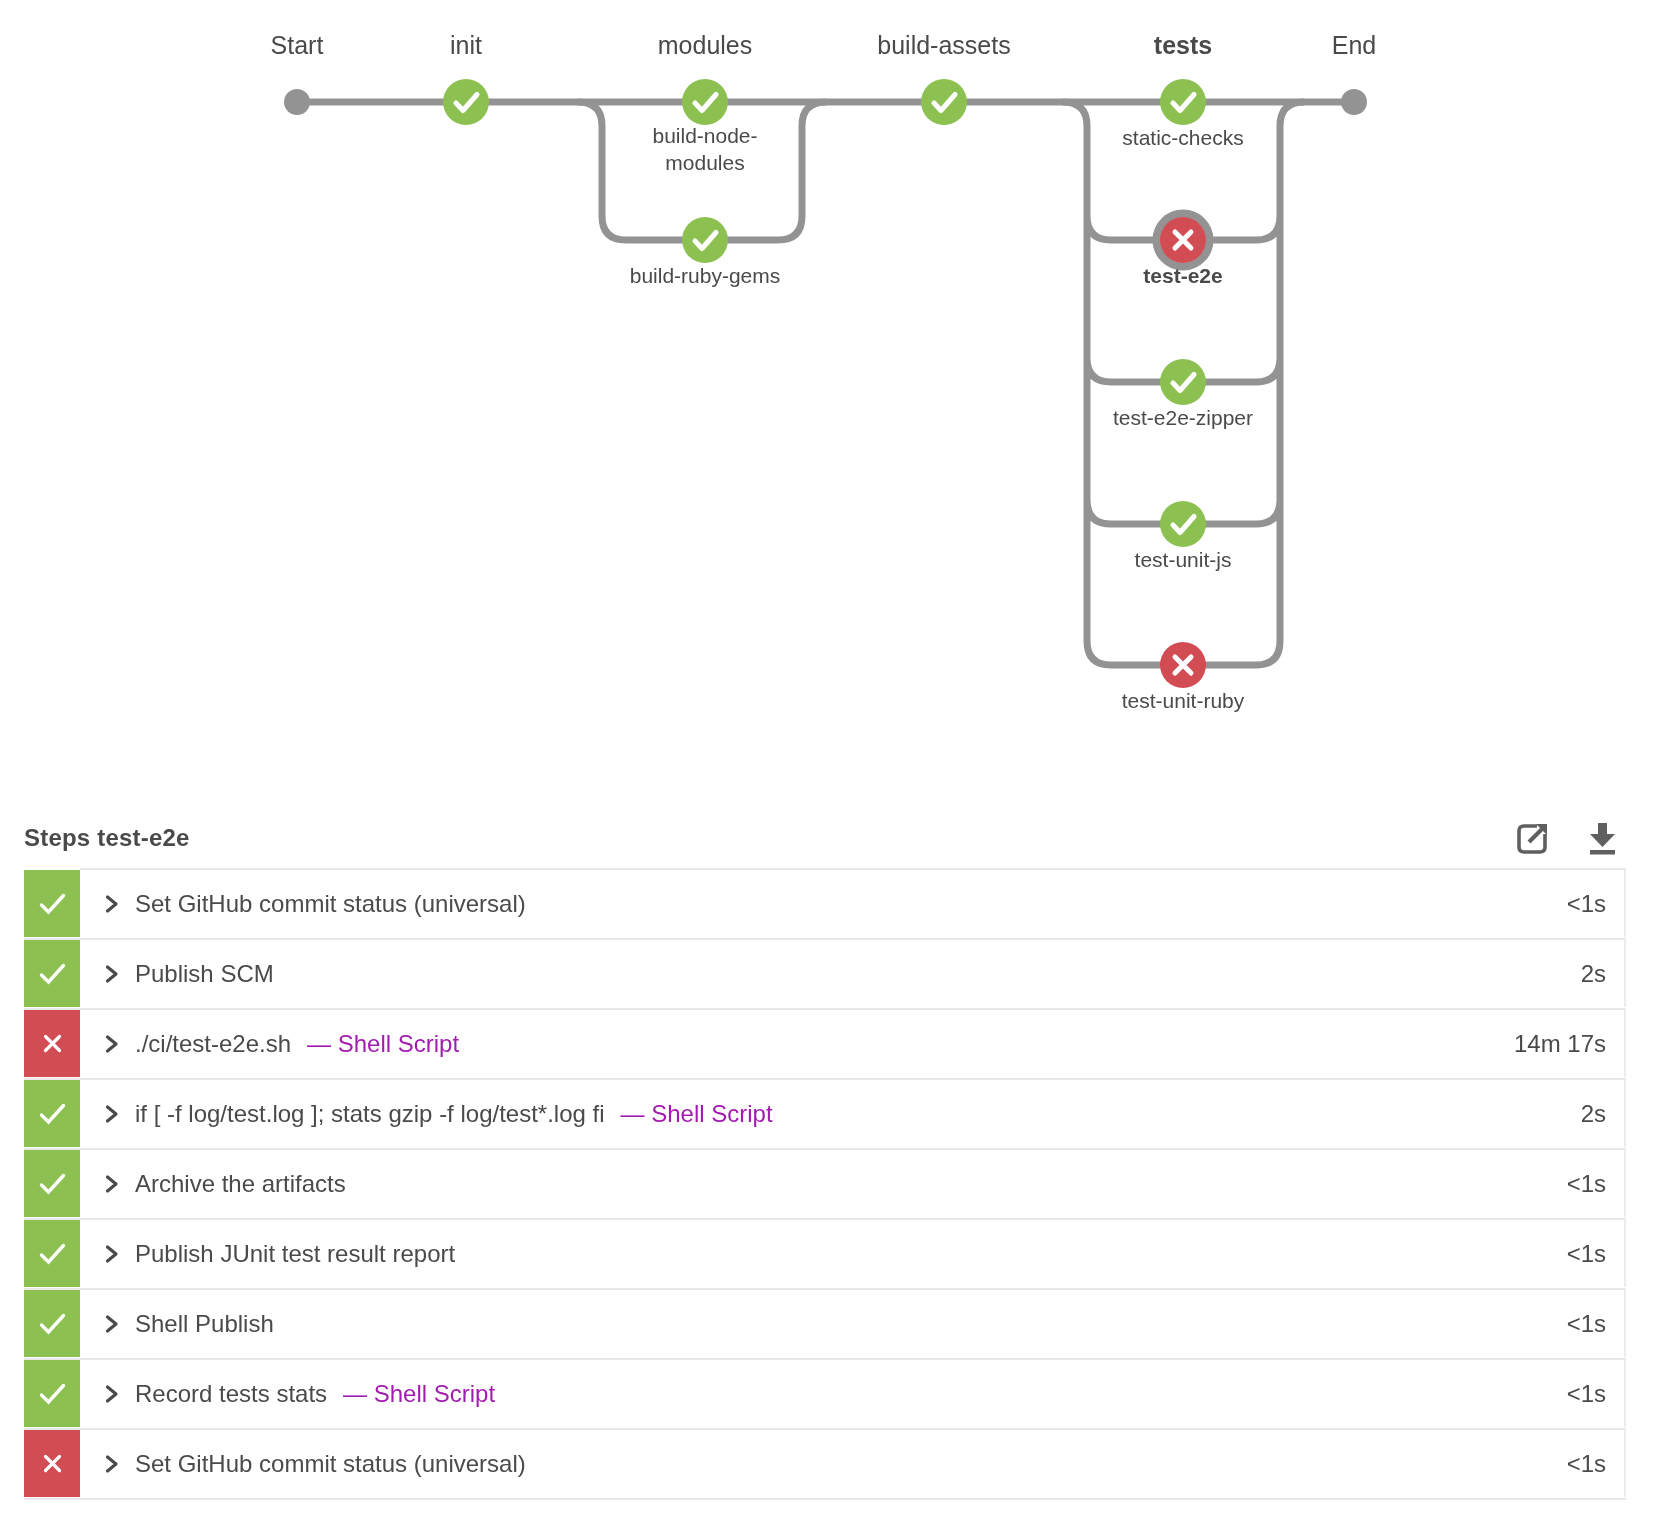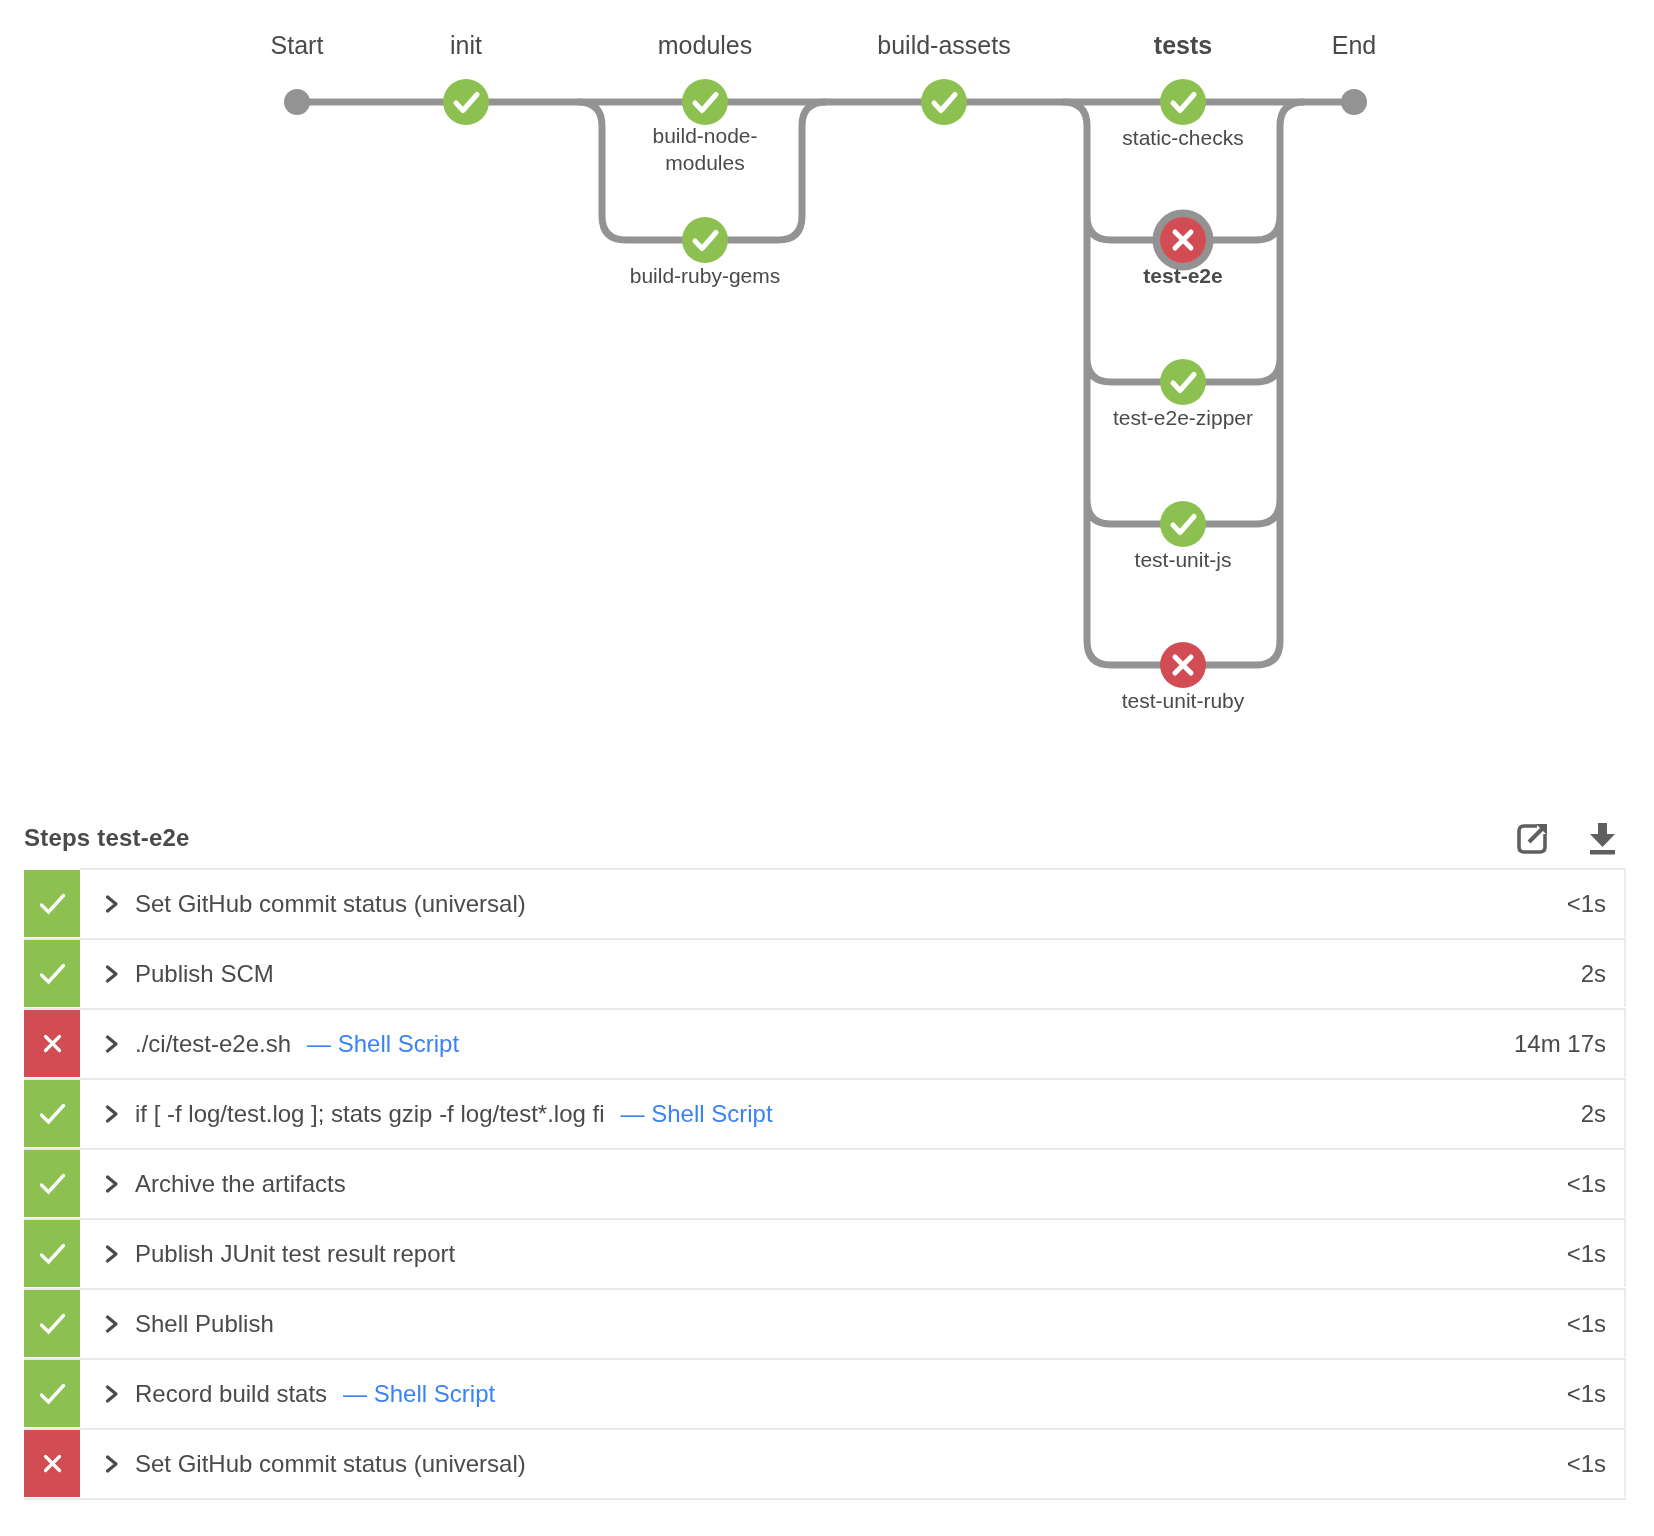--- a/index.html
+++ b/index.html
@@ -23,21 +23,21 @@
   .steps-rows { }
   .step-row { display:flex; align-items:stretch; height:67px; margin-bottom:3px; position:relative; }
   .step-row::after { content:""; position:absolute; left:0; right:0; bottom:-3px; height:2px; background:#e9e9e9; }
   .step-row:first-child::before { content:""; position:absolute; left:56px; right:0; top:-2px; height:2px; background:#e9e9e9; }
   .strip { width:56px; flex:none; display:flex; align-items:center; justify-content:center; }
   .strip.success { background:var(--green); }
   .strip.failure { background:var(--red); }
   .row-main { flex:1; display:flex; align-items:center; background:#fff; border-right:2px solid #ececec; min-width:0; }
   .chevron { margin-left:24px; line-height:0; flex:none; }
   .step-label { margin-left:15px; font-size:24px; color:#4a4a4a; white-space:nowrap; }
-  .step-secondary { margin-left:16px; font-size:24px; color:#3b82f6; white-space:nowrap; }
+  .step-secondary { margin-left:16px; font-size:24px; color:#a21caf; white-space:nowrap; }
   .step-secondary:empty { display:none; }
   .step-duration { margin-left:auto; margin-right:18px; font-size:24px; color:#4a4a4a; white-space:nowrap; }
 </style>
 </head>
 <body style="--green: #8CC152; --red: #D24D53;">
 
 <div class="graph" id="graph">
     <svg width="1654" height="745" viewBox="0 0 1654 745">
       <path d="M 297 102 H 1354" stroke="#949393" stroke-width="7" fill="none"></path>
       <path d="M 578 102 Q 602 102 602 126 V 216 Q 602 240 626 240 M 626 240 H 778 Q 802 240 802 216 V 126 Q 802 102 826 102" stroke="#949393" stroke-width="7" fill="none"></path>
@@ -248,21 +248,21 @@
           <svg width="27" height="22" viewBox="0 0 27 22">
             <path d="M2.5 12 L9.5 19 L24.5 2.5" stroke="#fff" stroke-width="3.4" fill="none" stroke-linecap="round"></path>
           </svg>
         </div>
     <div class="row-main">
       <span class="chevron">
         <svg width="16" height="22" viewBox="0 0 16 22">
               <path d="M3.5 4 L12 11 L3.5 18" stroke="#4a4a4a" stroke-width="3.2" fill="none" stroke-linecap="round" stroke-linejoin="round"></path>
             </svg>
       </span>
-      <span class="step-label">Record build stats</span>
+      <span class="step-label">Record tests stats</span>
       <span class="step-secondary">— Shell Script</span>
       <span class="step-duration">&lt;1s</span>
     </div>
   </div>
 
   <div class="step-row">
     <div class="strip failure">
           <svg width="21" height="21" viewBox="0 0 21 21">
             <path d="M3.5 3.5 L17.5 17.5 M17.5 3.5 L3.5 17.5" stroke="#fff" stroke-width="3.2" stroke-linecap="round"></path>
           </svg>

